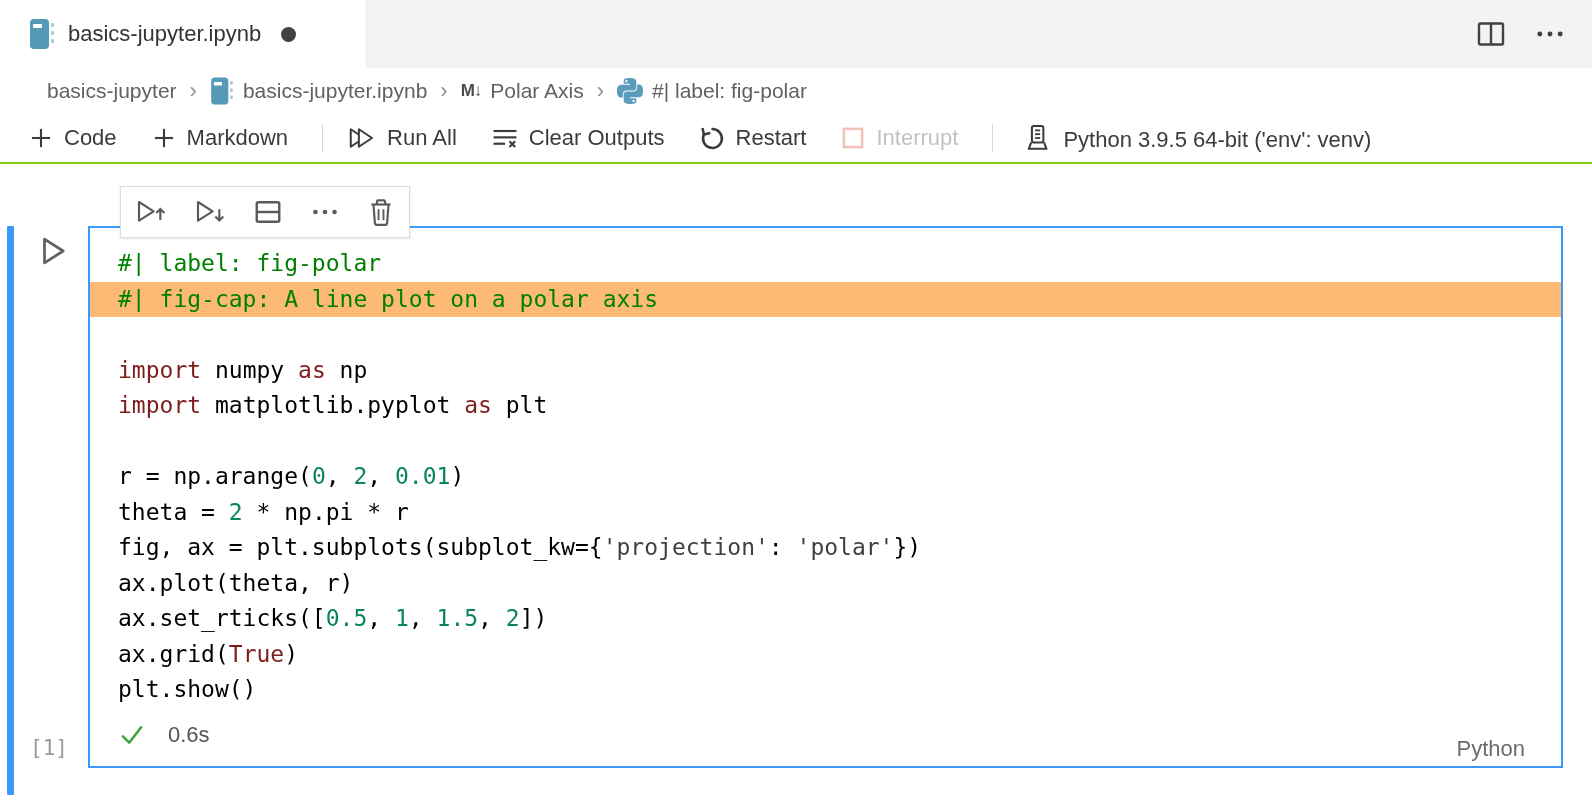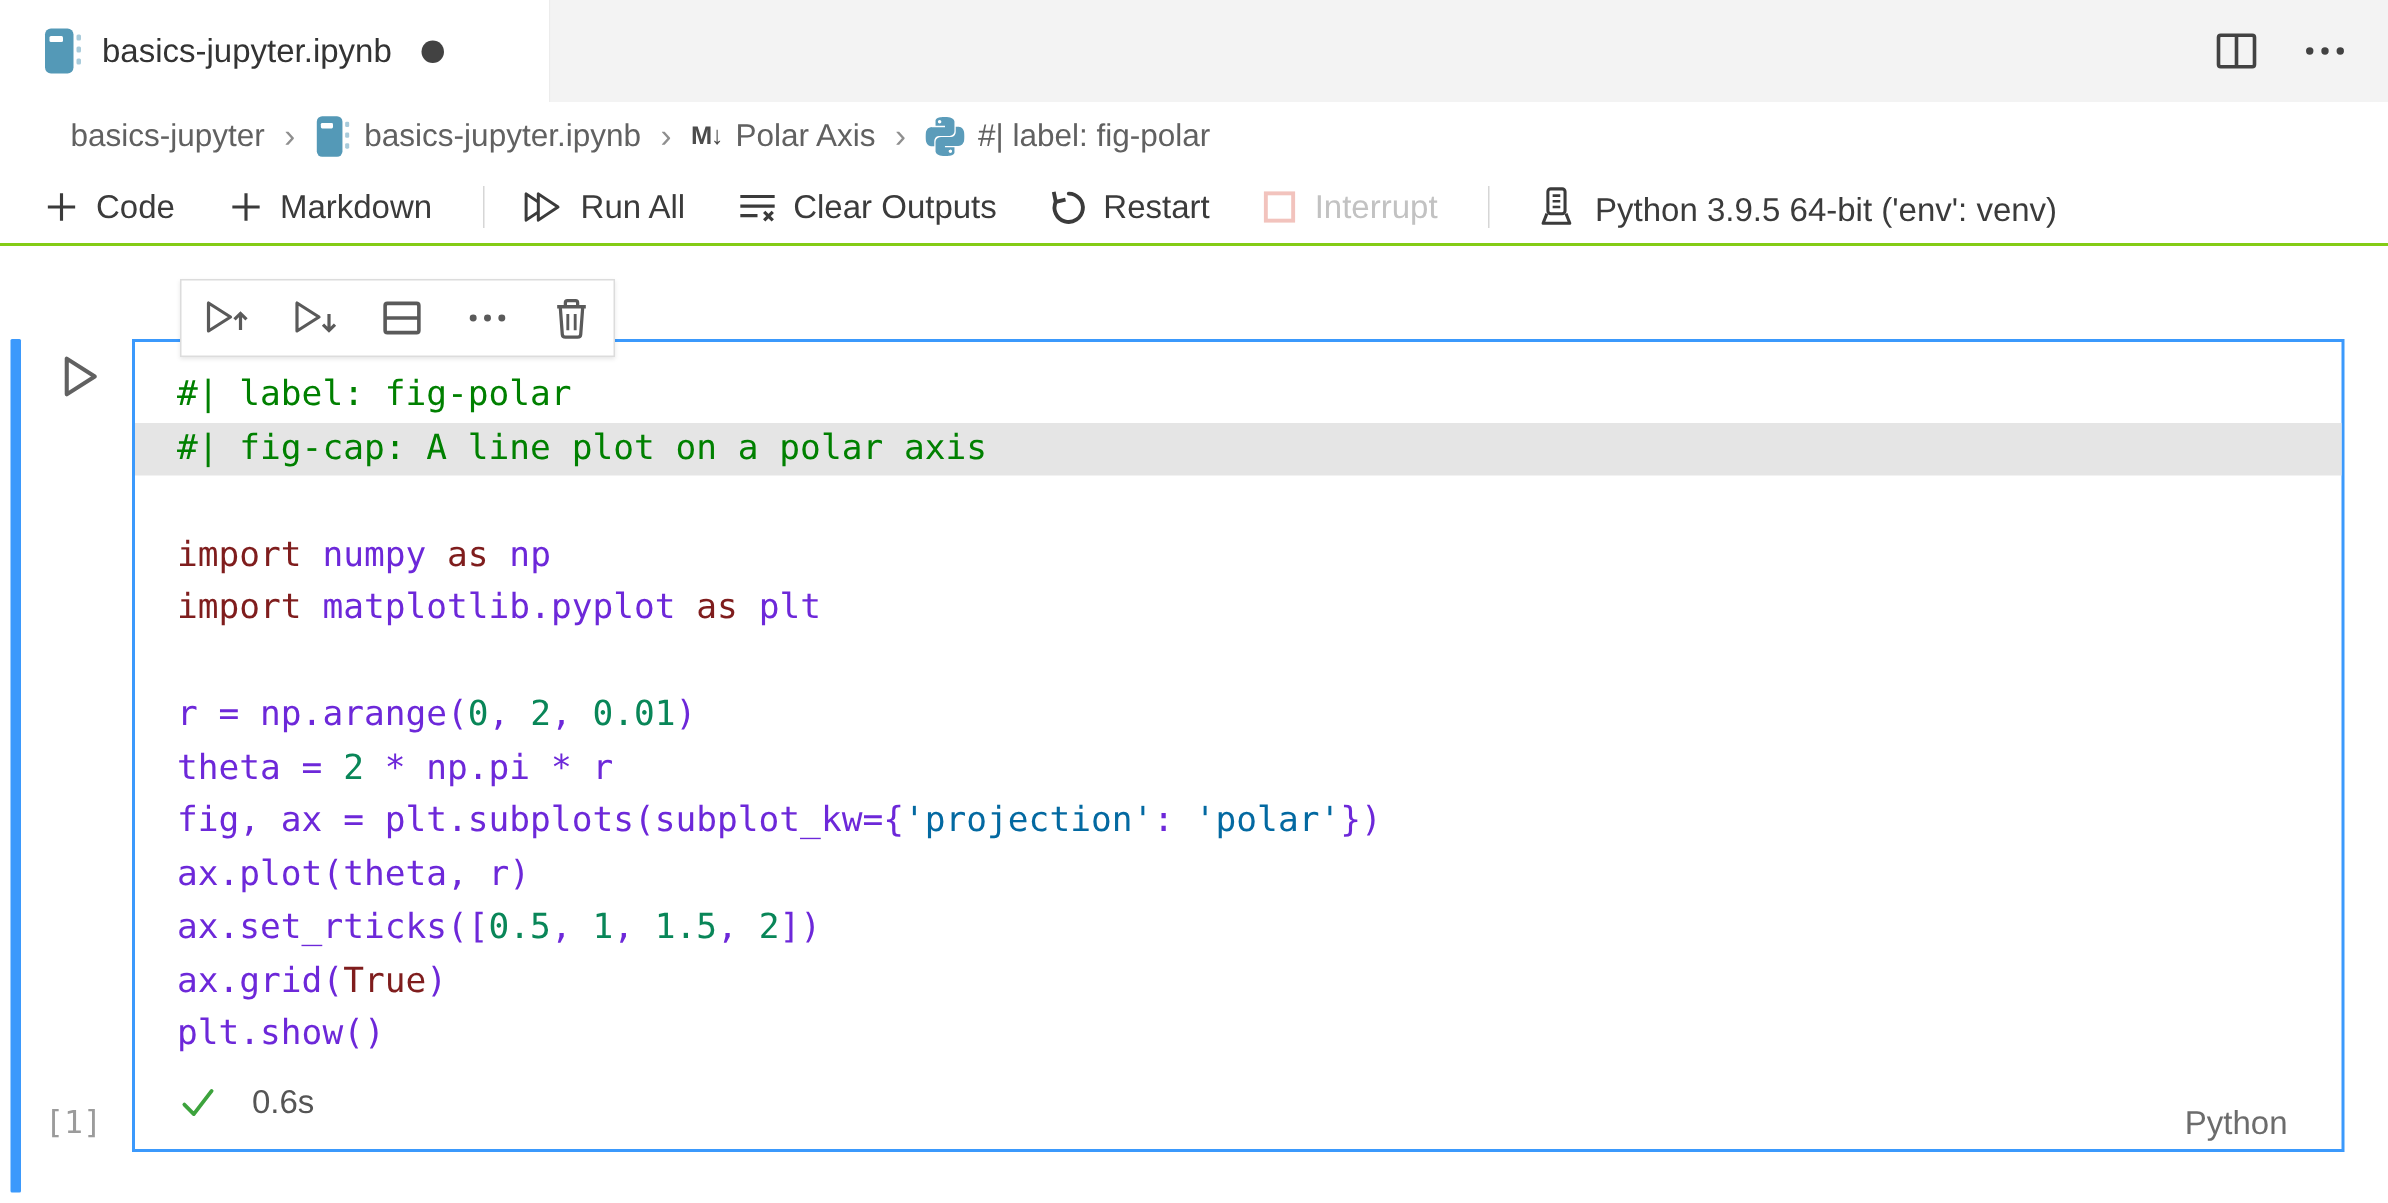--- a/index.html
+++ b/index.html
@@ -41,26 +41,26 @@
   .focus-bar { position:absolute; left:7px; top:62px; width:7px; height:569px; background:#3b99fc; border-radius:1px; }
   .run-cell { position:absolute; left:36px; top:70px; color:#616161; }
   .exec-count { position:absolute; left:30px; top:572px; font-family:"DejaVu Sans Mono", monospace; font-size:21px; color:#9b9b9b; }
 
   .cell { position:absolute; left:88px; top:62px; width:1475px; height:542px; border:2px solid #3b99fc; background:#fff; }
 
   .cell-toolbar { position:absolute; left:30px; top:-42px; height:52px; background:#ffffff; border:1px solid #dcdcdc; box-shadow:0 1px 3px rgba(0,0,0,0.10); display:flex; align-items:center; padding:0 14px; gap:27px; z-index:5; color:#5a5a5a; }
 
   .code-area { padding-top:18px; font-family:"DejaVu Sans Mono", monospace; font-size:23px; line-height:35.5px; }
   .code-line { padding-left:28px; white-space:pre; cursor:text; }
-  .code-line.highlighted { background:#e5e5e5; }
-  .tok-plain   { color:#6d28d9; }
+  .code-line.highlighted { background:#fdba74; }
+  .tok-plain   { color:#000000; }
   .tok-comment { color:#008000; }
   .tok-keyword { color:#7f1d1d; }
   .tok-number  { color:#098658; }
-  .tok-string  { color:#0369a1; }
+  .tok-string  { color:#404040; }
 
   .cell-status { position:absolute; left:0; right:0; bottom:0; height:56px; display:flex; align-items:center; justify-content:space-between; padding:0 36px 6px 28px; }
   .status-left { display:flex; align-items:center; gap:22px; }
   .duration { font-size:22px; color:#555555; }
   .lang-label { font-size:22px; color:#6c6c6c; cursor:pointer;margin-top:28px; }
 </style>
 </head>
 <body>
 
 <div class="tab-bar">

